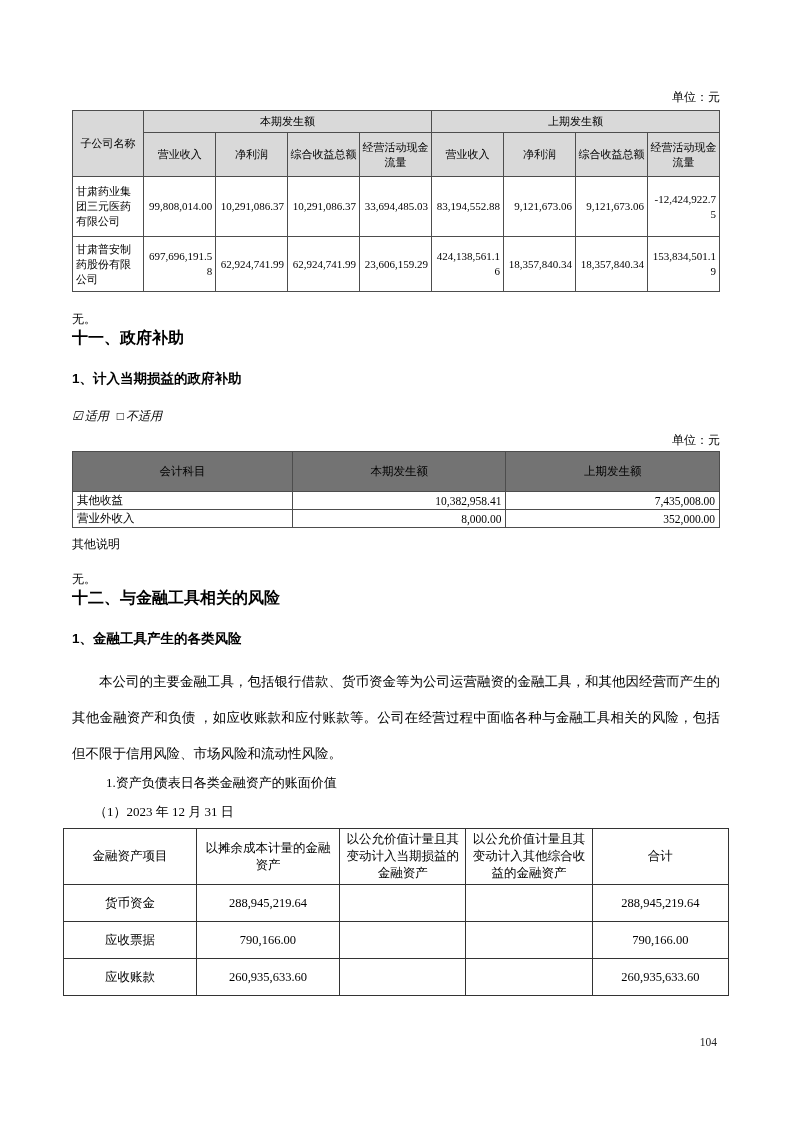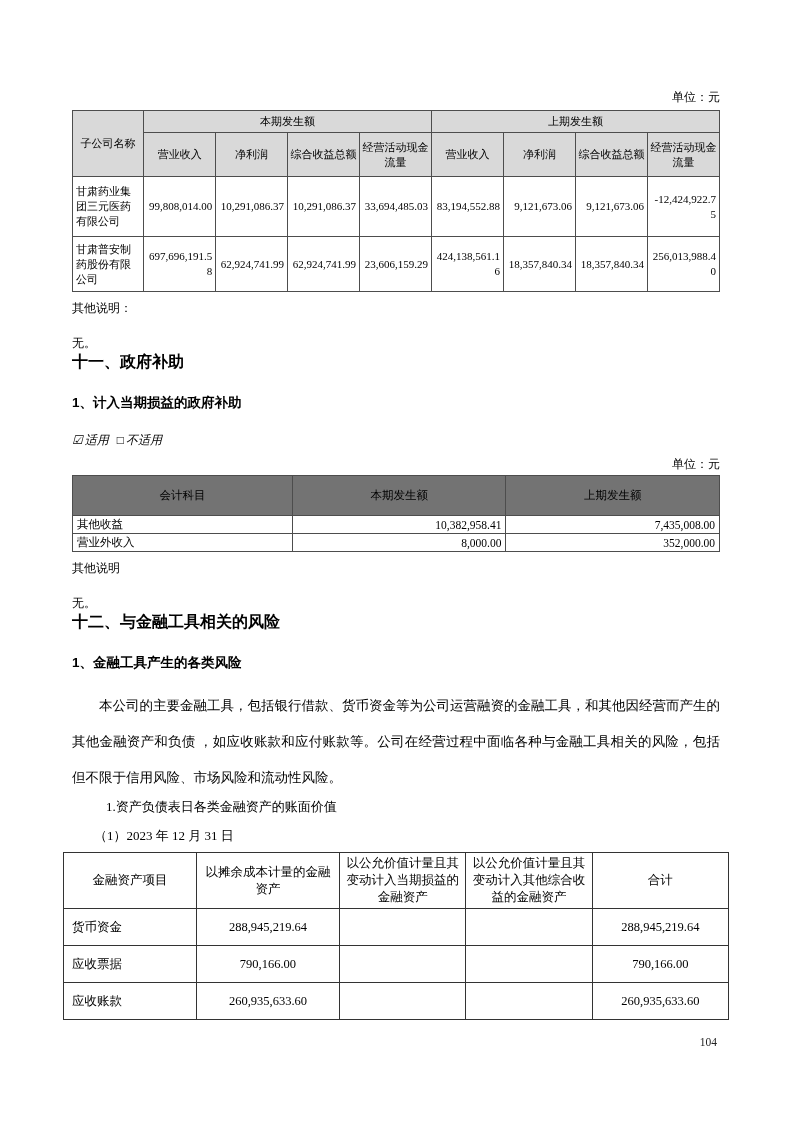--- a/index.html
+++ b/index.html
@@ -81,21 +81,21 @@
   
   .tbl-3 {
     margin-top: 7px;
     margin-left: -9px;
     width: calc(100% + 18px);
     font-size: 12.5px;
   }
   .tbl-3 td, .tbl-3 th { border: 1.5px solid #333333; }
   .tbl-3 th { background: #ffffff; text-align: center; height: 56px; padding: 2px 4px; line-height: 17px; }
   .tbl-3 td { height: 37px; padding: 2px 8px; }
-  .tbl-3 td.lbl { text-align: left; }
+  .tbl-3 td.lbl { text-align: center; }
   .tbl-3 td.num { text-align: center; }
 
   .page-number {
     position: absolute;
     top: 1036px;
     right: 76px;
     font-size: 11.5px;
     color: #222;
   }
 </style>
@@ -148,26 +148,25 @@
       </tr>
       <tr class="r2">
         <td class="name">甘肃普安制药股份有限公司</td>
         <td class="num">697,696,191.58</td>
         <td class="num">62,924,741.99</td>
         <td class="num">62,924,741.99</td>
         <td class="num">23,606,159.29</td>
         <td class="num">424,138,561.16</td>
         <td class="num">18,357,840.34</td>
         <td class="num">18,357,840.34</td>
-        <td class="num">256,013,988.40</td>
+        <td class="num">153,834,501.19</td>
       </tr>
     </tbody>
       </table>
 
-    <div class="note-label">其他说明：</div>
     <div class="note-none">无。</div>
 
     <div class="h-sec">十一、政府补助</div>
     <div class="h-sub">1、计入当期损益的政府补助</div>
 
     <div class="applicable-line">
       <span class="chk">☑</span><span>适用</span><span class="gap"></span><span class="chk">□</span><span>不适用</span>
     </div>
 
     <div class="unit-line unit-2">单位：元</div>

